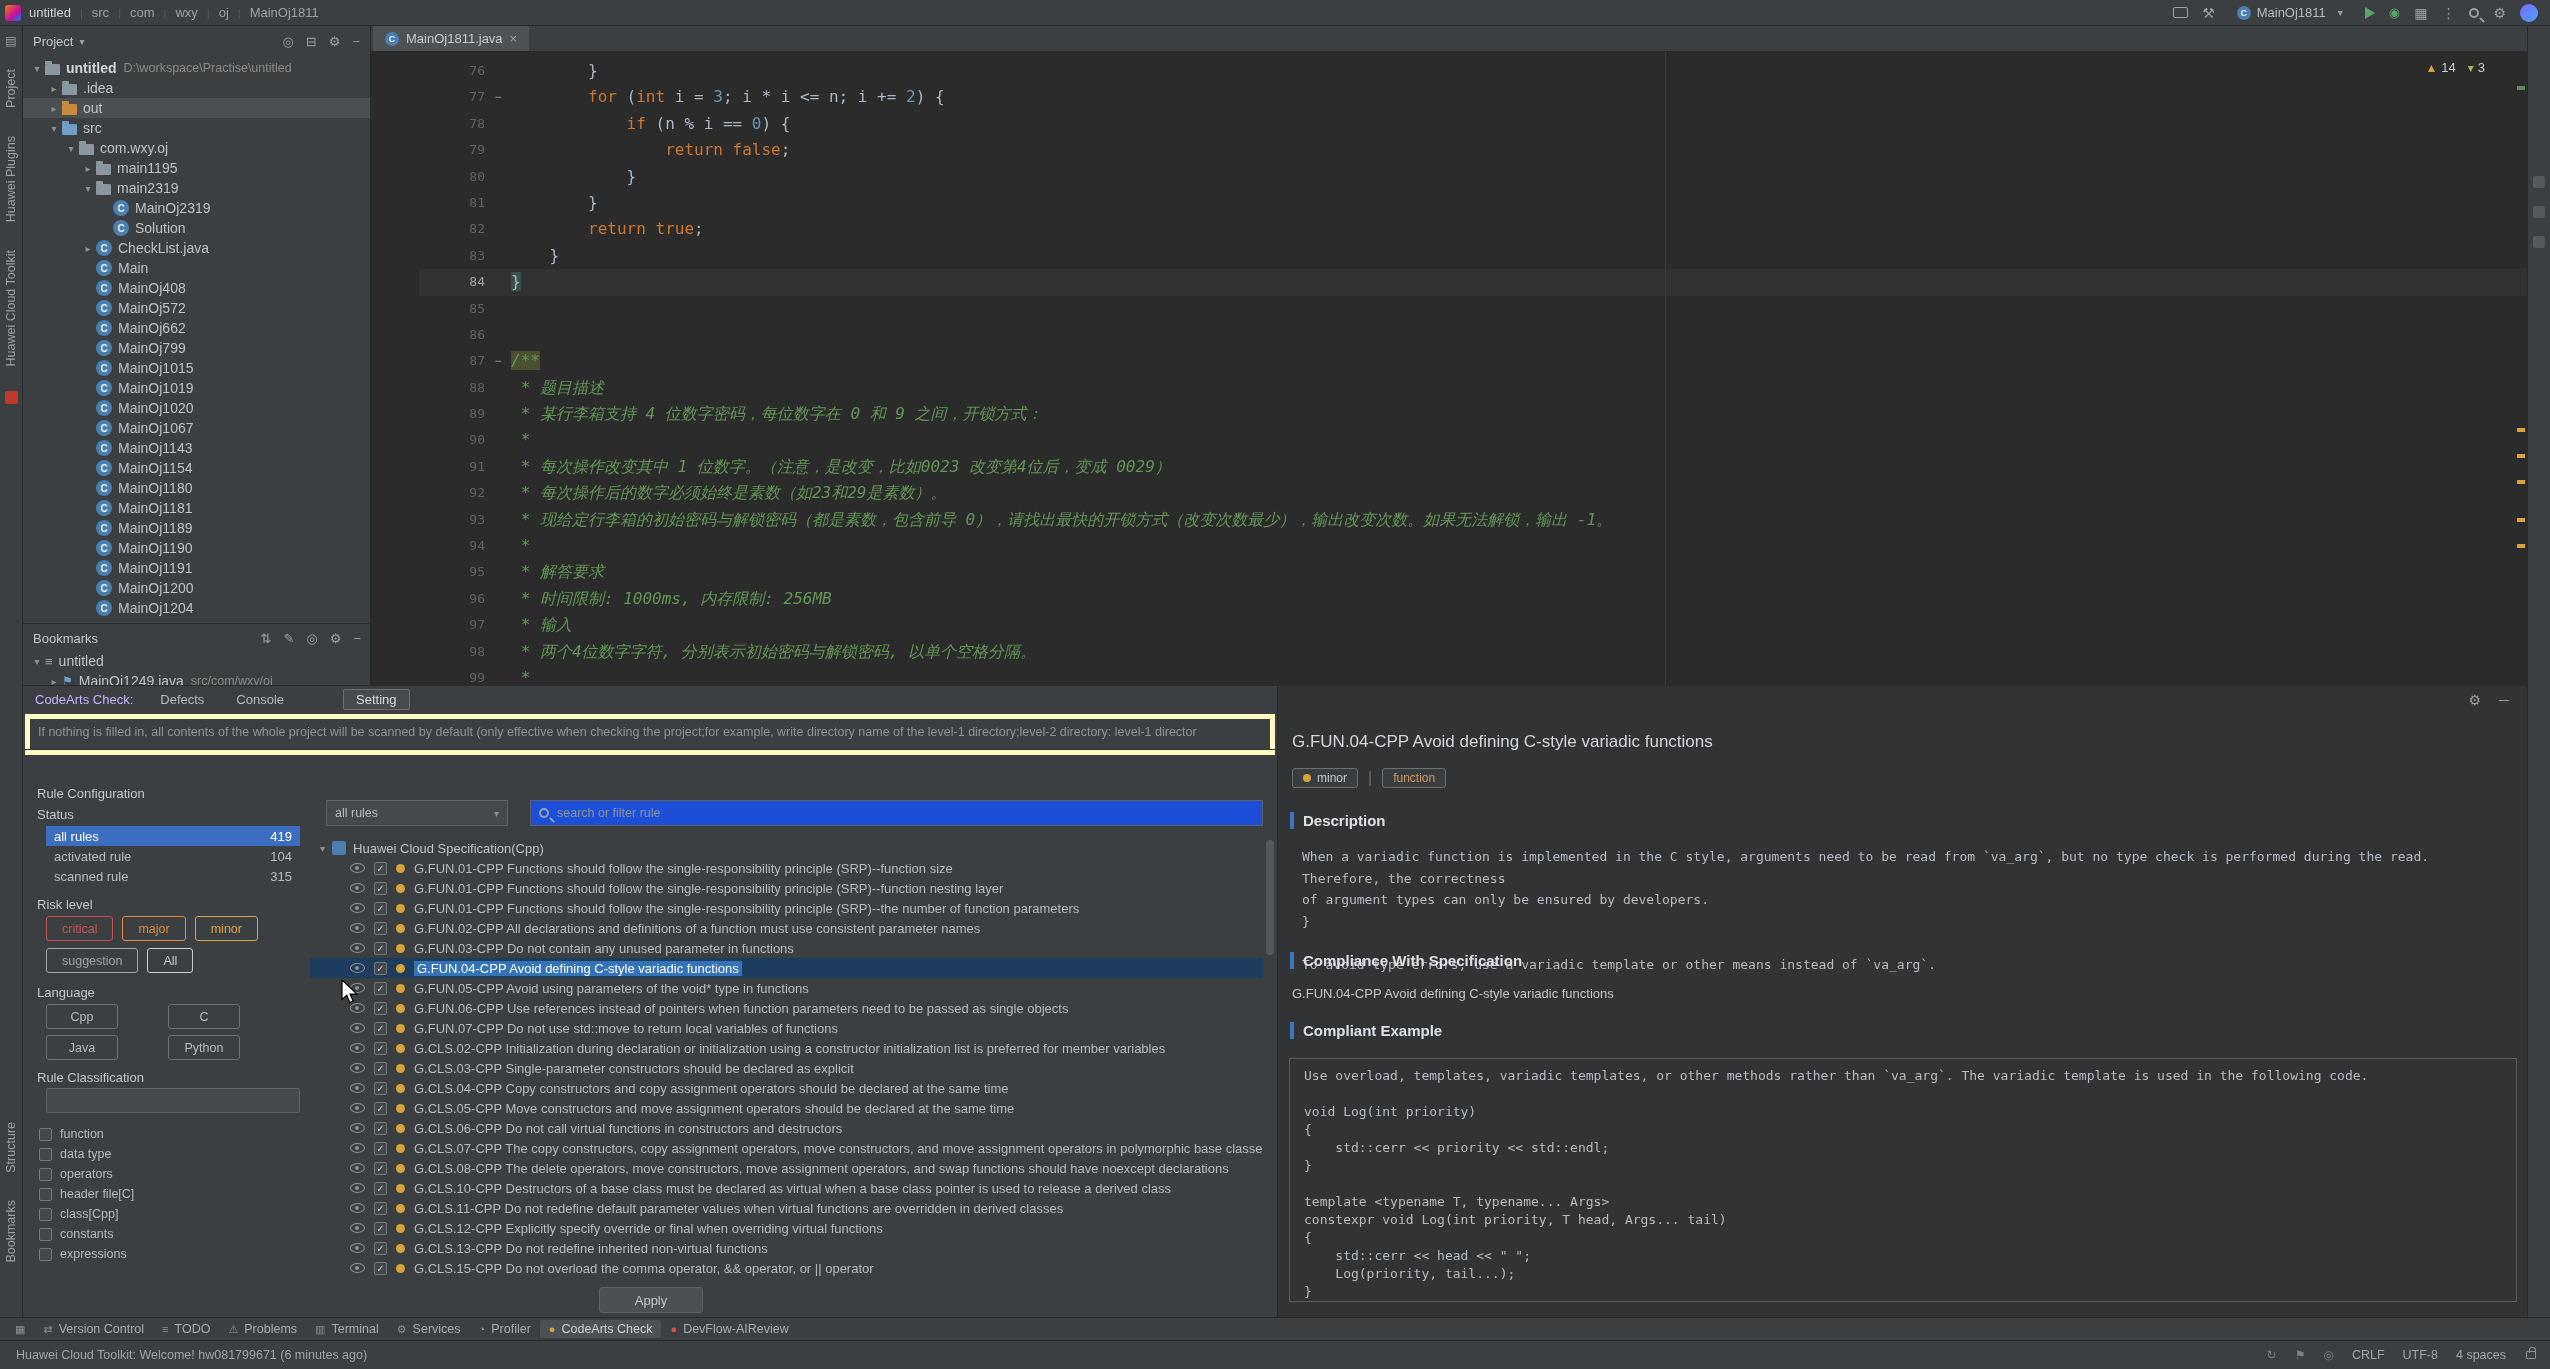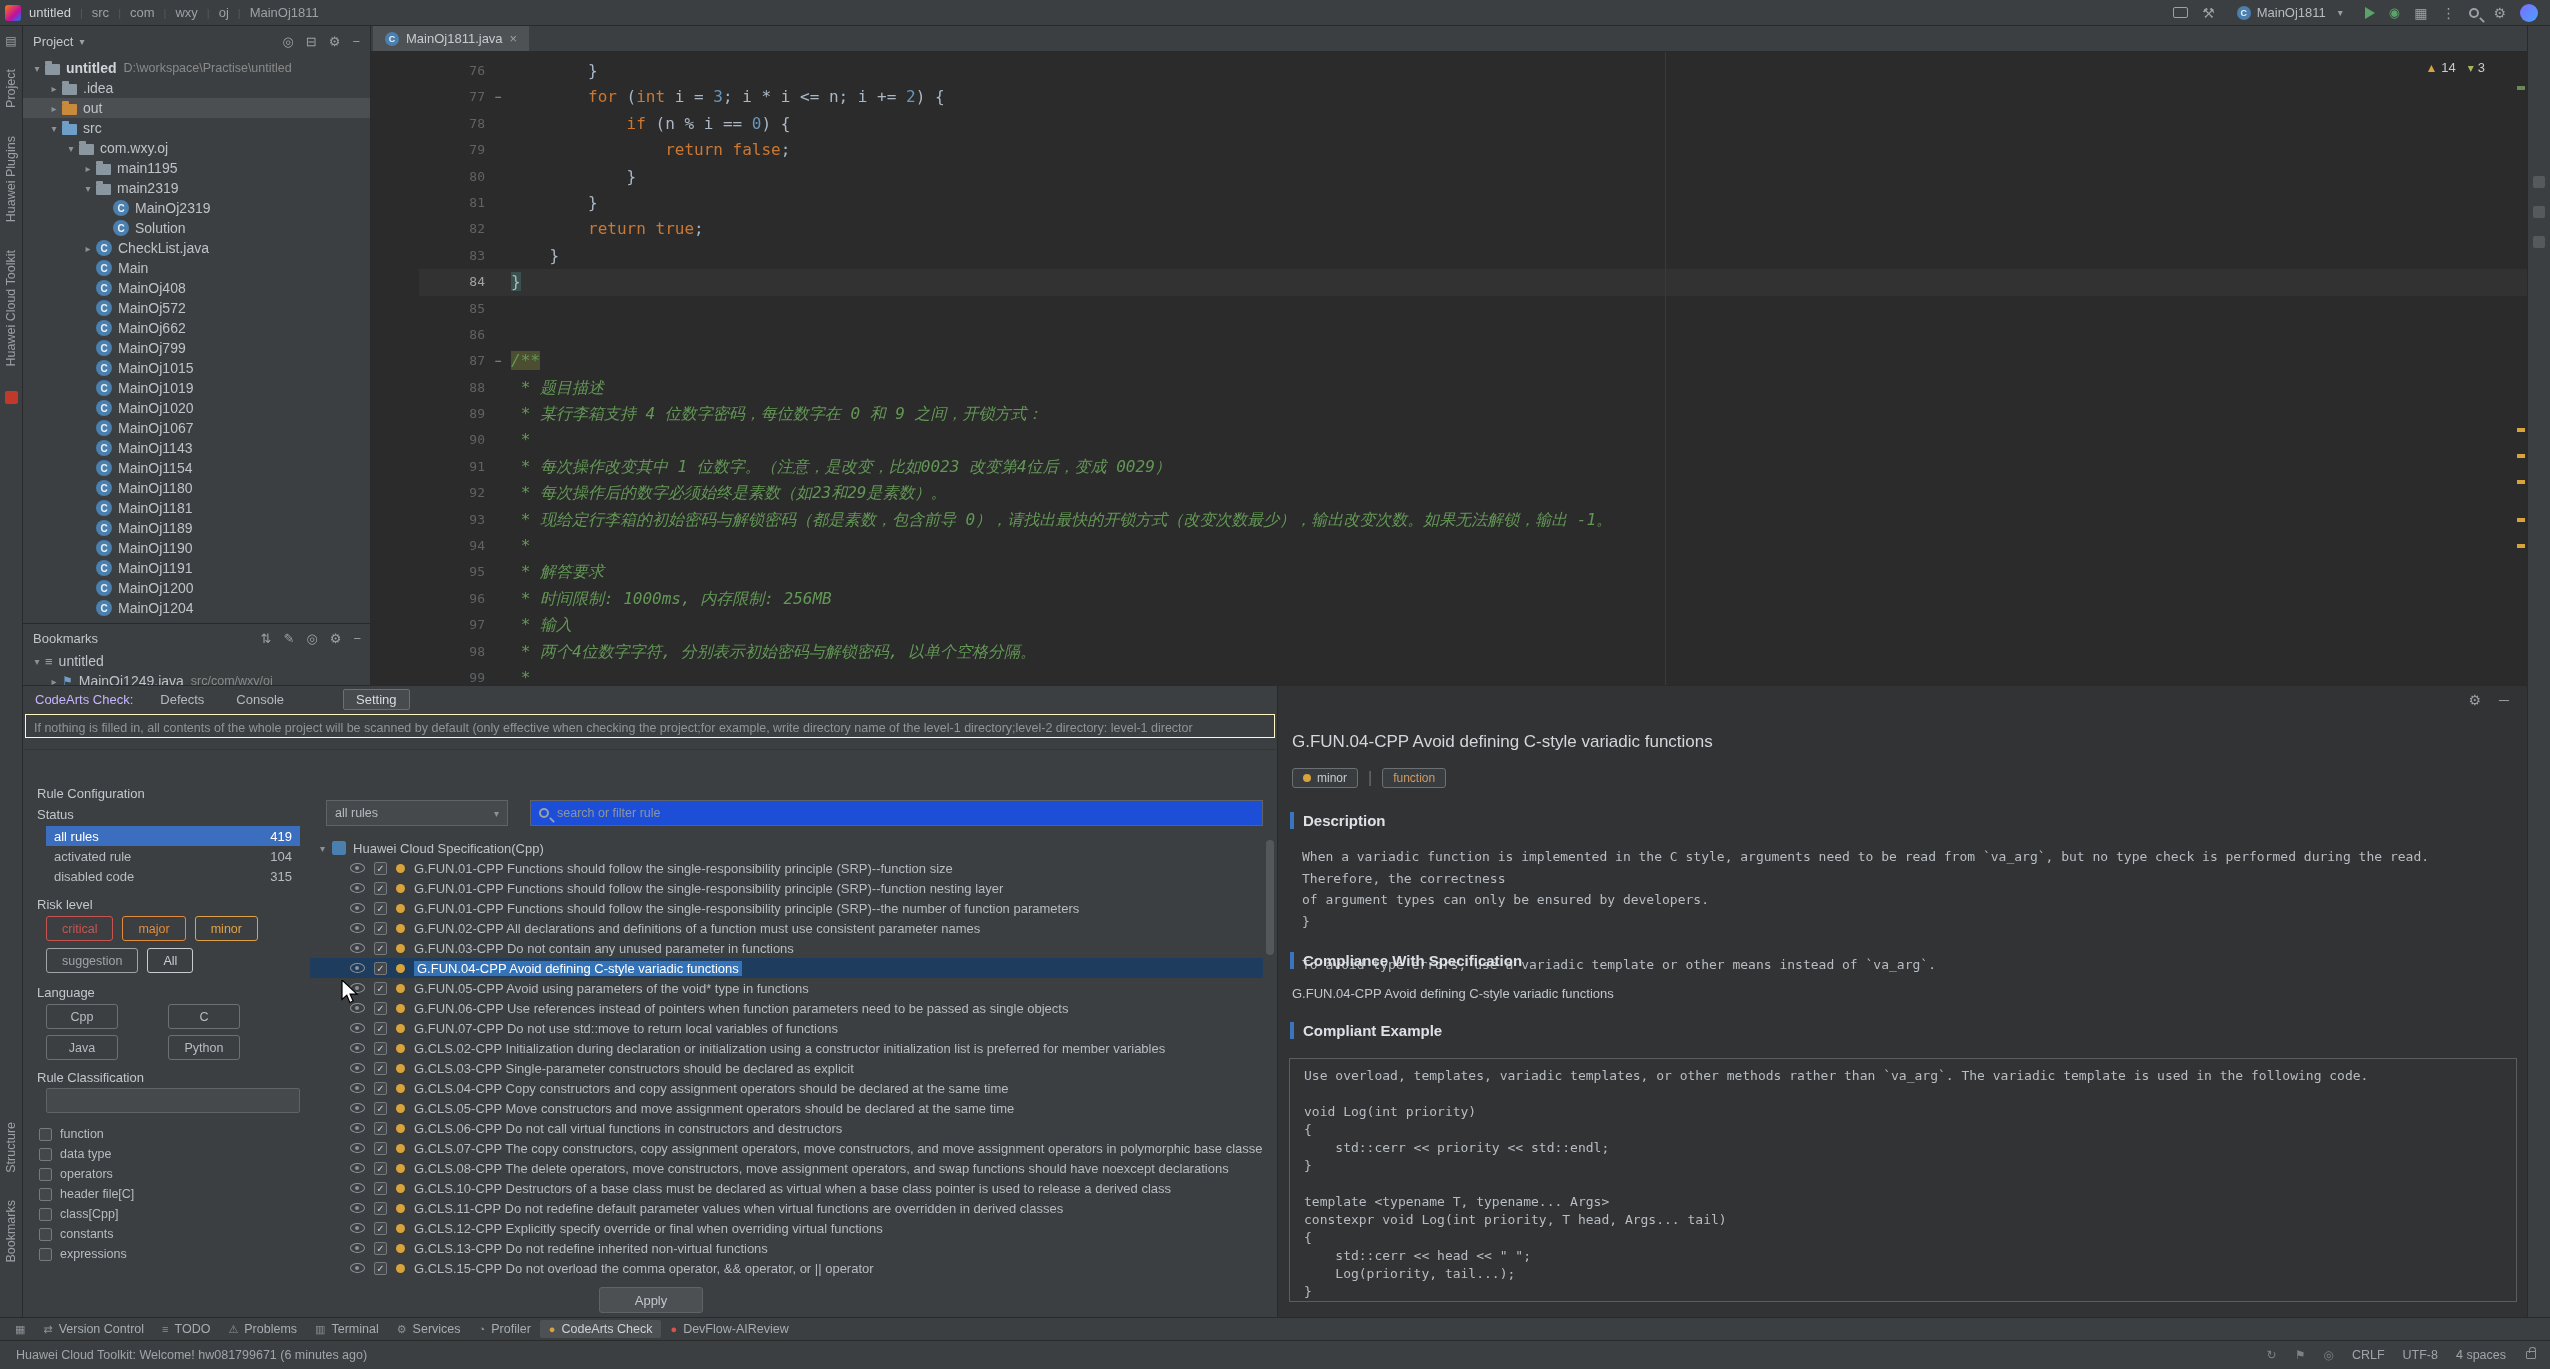--- a/index.html
+++ b/index.html
@@ -82,21 +82,21 @@
   #ed-scroll { position:absolute; right:0; top:0; bottom:0; width:13px; }
   .mark { position:absolute; right:2px; width:8px; height:4px; background:#d9a33c; }
   .mark.g { background:#6a8759; }
 
   
   #toolwindow { position:absolute; left:23px; top:685px; width:2504px; height:632px; background:#3c3f41; border-top:1px solid #282a2b; overflow:hidden; }
   #tw-tabs { position:absolute; left:0; top:0; width:1254px; height:26px; display:flex; align-items:center; gap:6px; padding-left:12px; font-size:13px; color:#b4babf; }
   .tw-title { margin-right:8px; color:#c4b5fd; }
   .tw-tab { padding:2px 12px; border-radius:2px; border:1px solid transparent; }
   .tw-tab.active { border-color:#6b7073; background:#474b4e; color:#d6dbe0;margin-left:40px; }
-  #tw-notice { position:absolute; left:2px; top:28px; width:1250px; height:24px; border:1px solid #fef9c3; color:#8f9498; font-size:12.5px; padding:6px 8px; white-space:nowrap; overflow:hidden; background:#3c3f41; }
+  #tw-notice { position:absolute; left:2px; top:28px; width:1250px; height:41px; border:5px solid #fef9c3; color:#8f9498; font-size:12.5px; padding:6px 8px; white-space:nowrap; overflow:hidden; background:#3c3f41; }
   #cfg { position:absolute; left:0; top:63px; width:287px; bottom:0; border-top:1px solid #333638; }
   .cfg-label { position:absolute; left:14px; font-size:13px; color:#c2c7cc; }
   #status-list { position:absolute; left:23px; top:76px; width:254px; }
   .status-row { height:20px; display:flex; align-items:center; justify-content:space-between; padding:0 8px; font-size:13px; color:#b7bcc1; }
   .status-row.sel { background:#3b6ebf; color:#fff; }
   #risk-buttons { position:absolute; left:23px; top:166px; width:266px; display:flex; flex-wrap:wrap; gap:7px 9px; }
   .pill { display:inline-flex; align-items:center; justify-content:center; height:25px; padding:0 15px; border:1px solid #6b7073; border-radius:3px; font-size:12.5px; color:#b7bcc1; background:transparent; }
   #lang-buttons { position:absolute; left:23px; top:254px; display:grid; grid-template-columns:72px 72px; gap:6px 50px; }
   #lang-buttons .pill { width:72px; padding:0; }
   #cls-input { position:absolute; left:23px; top:338px; width:254px; height:25px; background:#45494b; border:1px solid #5f6365; border-radius:2px; }
@@ -560,21 +560,21 @@
       <div id="status-list">
           <div class="status-row sel">
             <span>all rules</span>
             <span>419</span>
           </div>
           <div class="status-row">
             <span>activated rule</span>
             <span>104</span>
           </div>
           <div class="status-row">
-            <span>disabled code</span>
+            <span>scanned rule</span>
             <span>315</span>
           </div>
         </div>
       <div class="cfg-label" style="top:147px;">Risk level</div>
       <div id="risk-buttons">
           <span class="pill" style="color: rgb(199, 84, 80); border-color: rgb(199, 84, 80);">critical</span>
           <span class="pill" style="color: rgb(224, 140, 60); border-color: rgb(224, 140, 60);">major</span>
           <span class="pill" style="color: rgb(223, 161, 69); border-color: rgb(223, 161, 69);">minor</span>
           <span class="pill" style="color: rgb(160, 164, 168); border-color: rgb(160, 164, 168);">suggestion</span>
           <span class="pill" style="color: rgb(200, 205, 210); border-color: rgb(200, 205, 210);">All</span>

